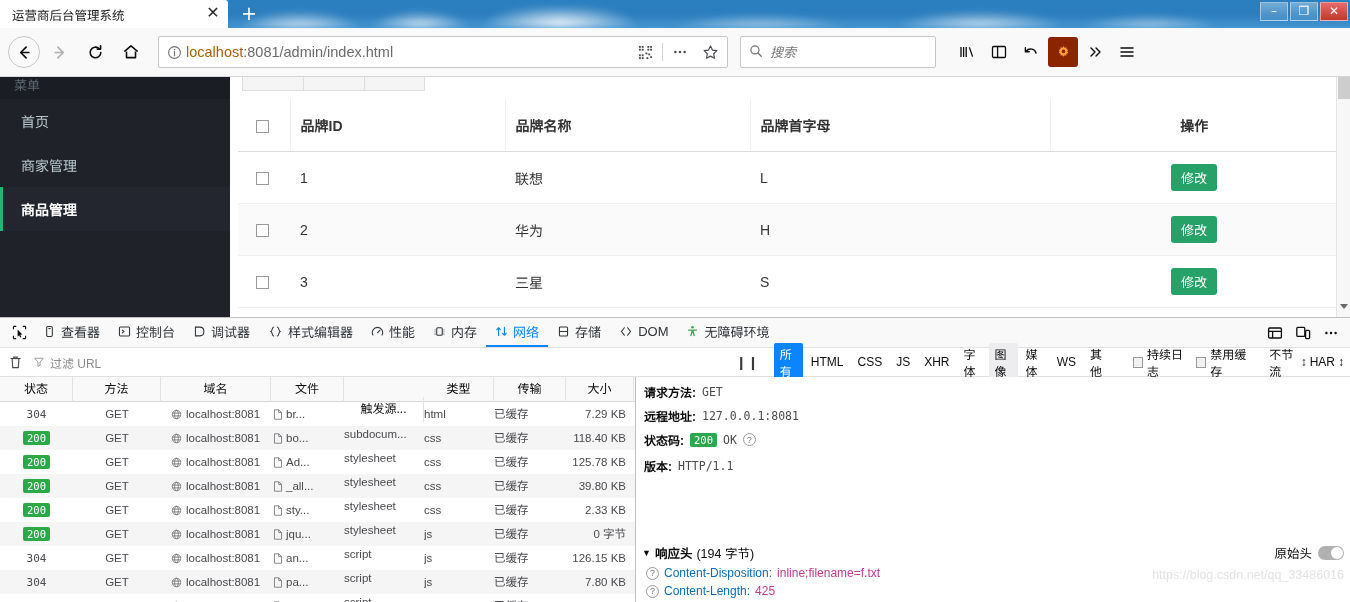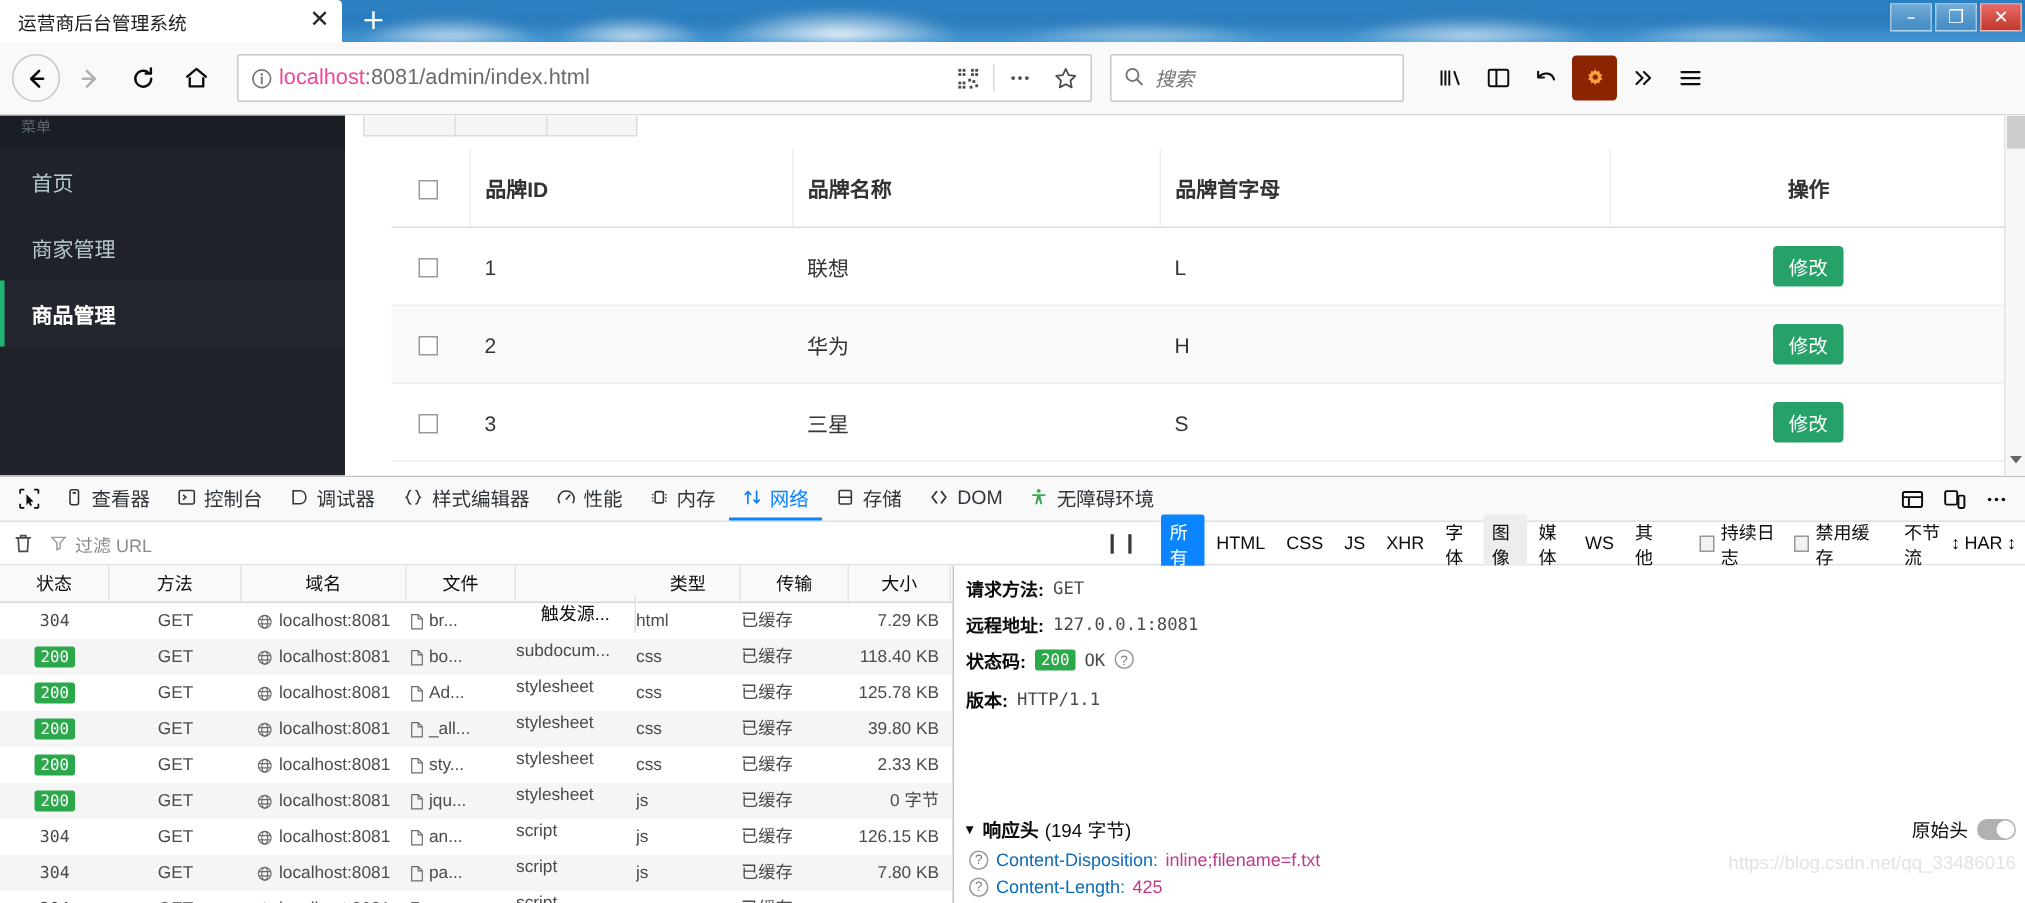--- a/index.html
+++ b/index.html
@@ -90,21 +90,21 @@
   .urlbar {
     flex: 1; height: 32px; margin: 0 10px 0 8px;
     background: #fff; border: 1px solid #c7c7cc; border-radius: 2px;
     display: flex; align-items: center; padding: 0 4px 0 8px; gap: 4px;
     max-width: 570px;
   }
   .urlbar .ident { color: #737373; display:flex; align-items:center; }
   .url-text {
     flex: 1; font-size: 14.5px; color: #6b6b6b; white-space: nowrap; overflow: hidden;
   }
-  .url-text b { color: #ec4899; font-weight: 400; }
+  .url-text b { color: #a16207; font-weight: 400; }
   .urlbar .ubtn {
     width: 26px; height: 26px; display:flex; align-items:center; justify-content:center;
     color:#4a4a4f; cursor:pointer;
   }
   .sep-v { width:1px; height:18px; background:#d7d7db; }
   .searchbar {
     width: 196px; height: 32px; background:#fff;
     border:1px solid #c7c7cc; border-radius:2px;
     display:flex; align-items:center; gap:7px; padding:0 8px;
   }
@@ -125,40 +125,40 @@
   .page {
     position: relative;
     height: 240px; background: #fff; overflow: hidden;
     display: flex;
   }
   .sidebar {
     width: 230px; background: #20222a; color: #b8c7ce; flex-shrink: 0;
     position: relative;
   }
   .side-head {
-    height: 22px; background:#1b1d24; color:#5c6670; font-size:10px;
+    height: 22px; background:#1b1d24; color:#5c6670; font-size:13px;
     padding-left: 14px; line-height: 18px; overflow: hidden;
   }
   .side-item {
     height: 44px; display:flex; align-items:center; padding-left:18px;
     font-size:14px; color:#b8c7ce; cursor:pointer;
     border-left: 3px solid transparent;
   }
   .side-item.active {
     background:#23262e; color:#fff; border-left-color:#21b573; font-weight:bold;
   }
   .side-sub { background:#2b2f39; }
   .side-sub .sub-item {
     height:28px; display:flex; align-items:center; padding-left:26px;
     font-size:13px; color:#8aa4b1; cursor:pointer;
   }
   .side-sub .sub-item.on { color:#c6d4da; }
 
   .content {
-    flex: 1; position: relative; background:#fff; overflow:hidden;padding-left:23px;
+    flex: 1; position: relative; background:#fff; overflow:hidden;
   }
   .toolbar-stub {
     position:absolute; left:12px; top:-16px;
     display:flex;
   }
   .toolbar-stub .sb {
     width:61px; height:30px; background:#f5f5f5;
     border:1px solid #ddd; border-right:none;
   }
   .toolbar-stub .sb:last-child { border-right:1px solid #ddd; }

